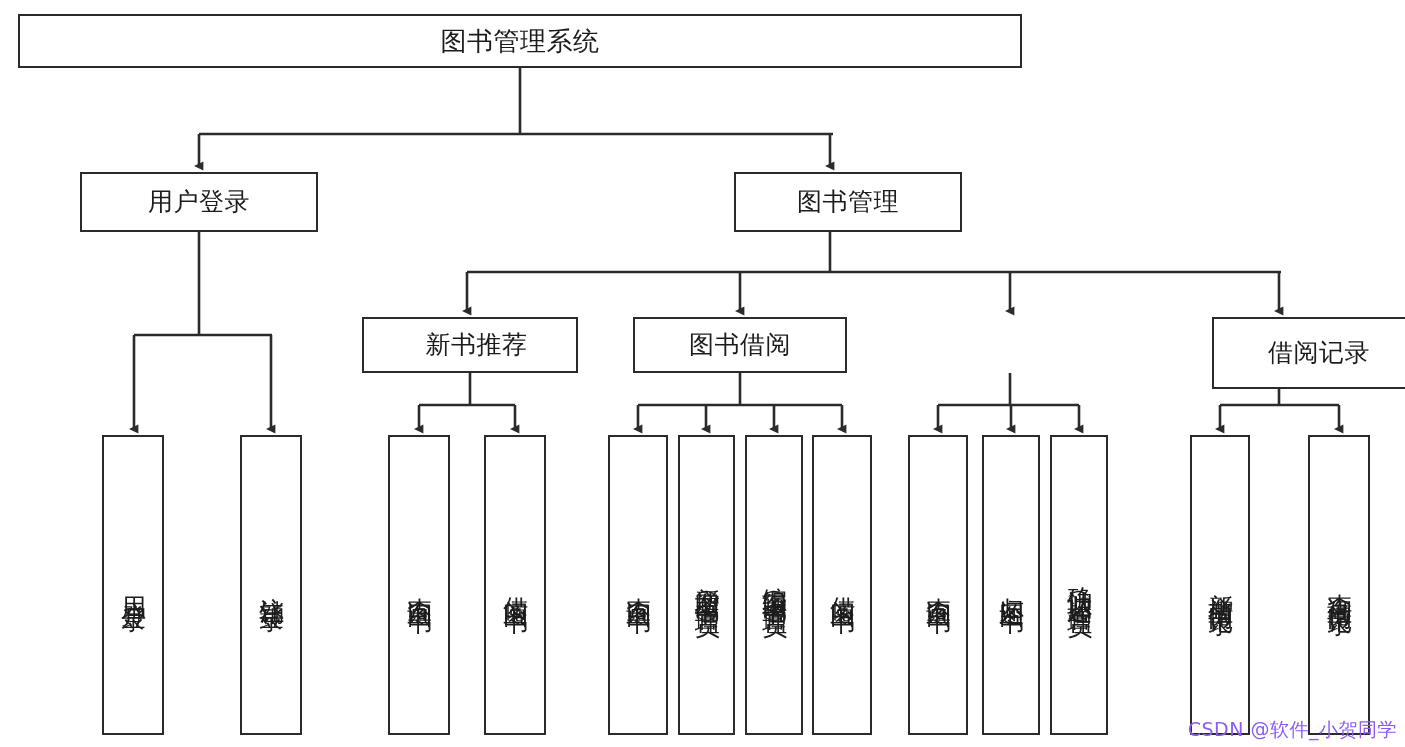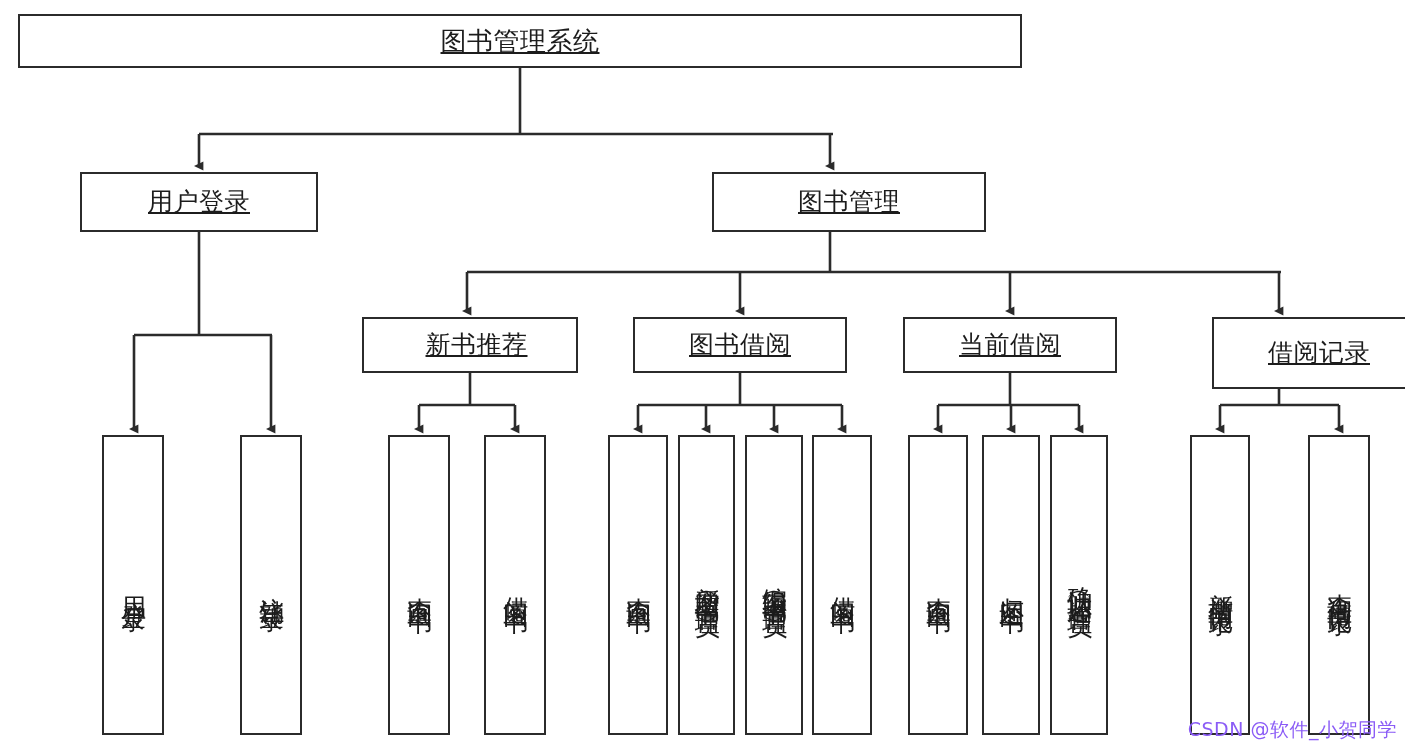--- a/index.html
+++ b/index.html
@@ -39,21 +39,20 @@
   }
   .node-label {
     color: #1c1c1c;
     text-align: center;
     line-height: 1.18;
     white-space: pre;
   }
   .node.horizontal .node-label {
     font-size: 25px;
     letter-spacing: 0.5px;
-    text-decoration: underline;
   }
   .node.vertical {
     align-items: center;
     justify-content: center;
   }
   .node.vertical .node-label {
     writing-mode: vertical-rl;
     text-orientation: upright;
     font-size: 25px;
     line-height: 1.05;
@@ -131,32 +130,29 @@
     </g>
   </svg>
 
   <div class="node horizontal root" style="left: 18px; top: 14px; width: 1004px; height: 54px;">
     <span class="node-label">图书管理系统</span>
   </div>
 
   <div class="node horizontal" style="left: 80px; top: 172px; width: 238px; height: 60px;">
     <span class="node-label">用户登录</span>
   </div>
-  <div class="node horizontal" style="left: 712px; top: 172px; width: 274px; height: 60px;">
+  <div class="node horizontal" style="left: 734px; top: 172px; width: 228px; height: 60px;">
     <span class="node-label">图书管理</span>
   </div>
 
   <div class="node horizontal" style="left: 362px; top: 317px; width: 216px; height: 56px; padding-left: 13px;">
     <span class="node-label">新书推荐</span>
   </div>
   <div class="node horizontal" style="left: 633px; top: 317px; width: 214px; height: 56px;">
     <span class="node-label">图书借阅</span>
-  </div>
-  <div class="node horizontal" style="left: 903px; top: 317px; width: 214px; height: 56px;">
-    <span class="node-label">当前借阅</span>
   </div>
   <div class="node horizontal" style="left: 1212px; top: 317px; width: 214px; height: 72px;">
     <span class="node-label">借阅记录</span>
   </div>
 
   <div class="node vertical" style="left: 102px; top: 435px; width: 62px; height: 300px;">
     <span class="node-label">用户登录</span>
   </div>
   <div class="node vertical" style="left: 240px; top: 435px; width: 62px; height: 300px;">
     <span class="node-label">注销登录</span>

